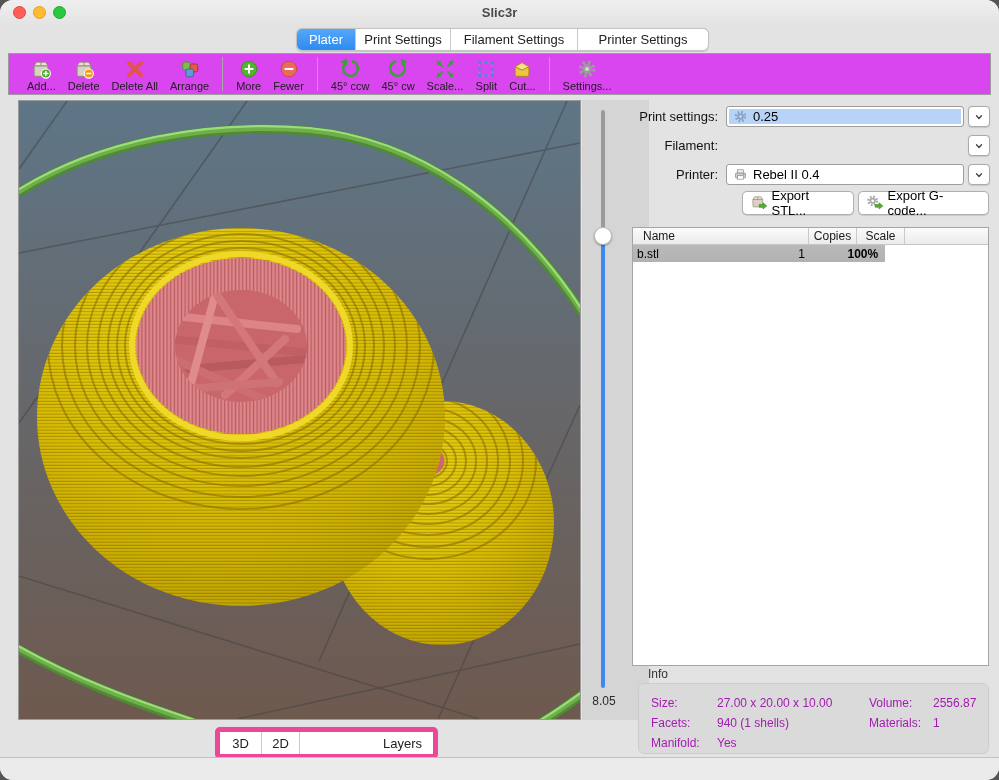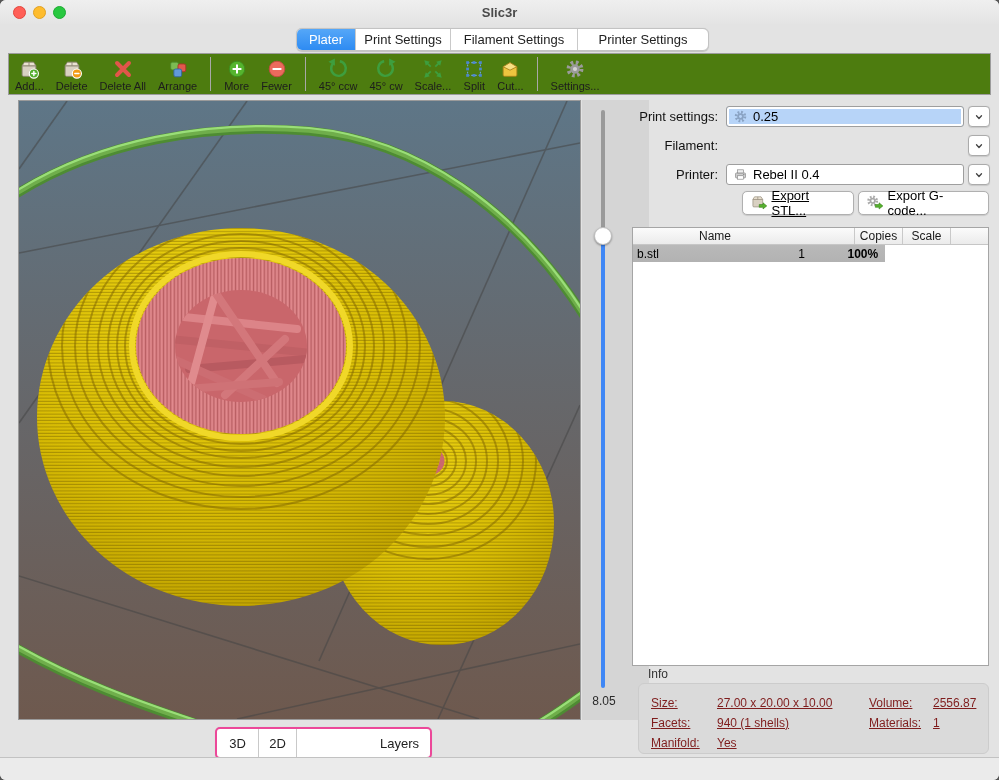--- a/index.html
+++ b/index.html
@@ -1,21 +1,21 @@
 <!DOCTYPE html>
 <html><head>
 <meta charset="utf-8">
 <style>
   * { box-sizing: border-box; margin: 0; padding: 0; }
   html,body { background:#555; }
   body { font-family: "Liberation Sans", sans-serif; }
   .window {
     position: relative; width: 999px; height: 780px;
     background: #e3e3e3; overflow: hidden;
-    border-radius: 6px;
+    border-radius: 13px;
   }
 
   
   .titlebar { position:absolute; left:0; top:0; width:100%; height:24px;
     background: linear-gradient(#efefef,#e4e4e4); }
   .traffic { position:absolute; top:6px; width:13px; height:13px; border-radius:50%; }
   .t-close { left:13px;  background:#ff5f57; border:1px solid #e2463d; }
   .t-min   { left:33px;  background:#febc2e; border:1px solid #e0a123; }
   .t-zoom  { left:53px;  background:#28c840; border:1px solid #1eaa33; }
   .title { position:absolute; top:5px; left:0; width:100%; text-align:center;
@@ -27,22 +27,22 @@
     box-shadow: 0 0.5px 1px rgba(0,0,0,.15); }
   .tab { display:flex; align-items:center; justify-content:center;
     font-size:13px; color:#222; border-right:1px solid #c9c9c9; cursor:default; }
   .tab:last-child { border-right:none; }
   .tab:nth-child(1){ width:59px; } .tab:nth-child(2){ width:95px; }
   .tab:nth-child(3){ width:127px; } .tab:nth-child(4){ width:130px; }
   .tab.active { background:linear-gradient(#55a7f8,#2e8bf2); color:#fff;text-align:center; }
 
   
   .toolbar { position:absolute; left:8px; top:53px; width:983px; height:42px;
-    background:#4d7c0f; border:1px solid #9c9c9c; display:flex; align-items:center;
-    padding:0 0; }
+    background:#d946ef; border:1px solid #9c9c9c; display:flex; align-items:center;
+    padding:0 12px; }
   .tb-item { display:flex; flex-direction:column; align-items:center;
     padding:2px 6px 1px; cursor:default; }
   .tb-ic { width:22px; height:22px; }
   .tb-lbl { font-size:11px; color:#1d1d1d; margin-top:0px; white-space:nowrap; }
   .tb-sep { width:1px; height:34px; background:#a8a8a8; margin:0 7px; }
 
   
   .vp-frame { position:absolute; left:18px; top:100px; width:563px; height:620px;
     border:1px solid #9a9a9a; overflow:hidden; background:#666; }
   .vp-frame svg { display:block; }
@@ -55,21 +55,21 @@
   .sl-track-bot { position:absolute; left:19px; top:136px; width:4px; height:452px;
     background:#3f87f5; border-radius:2px; }
   .sl-thumb { position:absolute; left:12px; top:127px; width:18px; height:18px;
     background:#fff; border:1px solid #bdbdbd; border-radius:50%;
     box-shadow:0 1px 2px rgba(0,0,0,.35); }
   .sl-value { position:absolute; left:0; top:594px; width:44px; text-align:center;
     font-size:12px; color:#2b2b2b; }
 
   
   .view-tabs { position:absolute; left:215px; top:727px; height:32px; display:flex;
-    background:#fff; border:2px solid #ec4899; border-radius:5px; overflow:hidden;
+    background:#fff; border:5px solid #ec4899; border-radius:5px; overflow:hidden;
     box-shadow:0 0.5px 1px rgba(0,0,0,.12); }
   .vtab { display:flex; align-items:center; justify-content:center; font-size:13px;
     color:#222; border-right:1px solid #c9c9c9; }
   .vtab:last-child { border-right:none; }
   .vtab:nth-child(1){ width:42px; } .vtab:nth-child(2){ width:38px; }
   .vtab:nth-child(3){ width:72px;margin-top:44px; } .vtab:nth-child(4){ width:61px; }
   .vtab.active { background:linear-gradient(#4ba1f7,#2b87f0); color:#fff; }
 
   
   .combo-label { position:absolute; left:612px; width:106px; text-align:right;
@@ -83,47 +83,47 @@
   .drop-btn { position:absolute; left:968px; width:22px; height:21px; background:#fff;
     border:1px solid #ababab; border-radius:4px; display:flex; align-items:center;
     justify-content:center; box-shadow:0 0.5px 1px rgba(0,0,0,.12); }
   .drop-btn svg { width:12px; height:12px; }
 
   .export-btn { position:absolute; top:191px; height:24px; background:#fff;
     border:1px solid #b0b0b0; border-radius:5px; display:flex; align-items:center;
     justify-content:center; gap:4px; font-size:13px; color:#000; padding:0 8px;
     box-shadow:0 0.5px 1px rgba(0,0,0,.12); }
   .export-btn svg { width:17px; height:17px; }
-  .btn-stl { left:742px; width:112px;text-decoration:underline; }
+  .btn-stl { left:742px; width:112px; }
   .btn-gcode { left:858px; width:131px; }
 
   
   .obj-table { position:absolute; left:632px; top:227px; width:357px; height:439px;
     background:#fff; border:1px solid #a5a5a5; font-size:12px; }
   .ot-head { display:flex; height:17px; background:linear-gradient(#fbfbfb,#ebebeb);
     border-bottom:1px solid #c6c6c6; color:#1a1a1a; }
   .ot-head > div { border-right:1px solid #c9c9c9; display:flex; align-items:center; }
   .ot-head > div:last-child { border-right:none; }
-  .col-name { width:176px; padding-left:20px;margin-left:46px; }
+  .col-name { width:176px; padding-left:10px; }
   .col-copies { width:48px; justify-content:center; }
   .col-scale { width:48px; justify-content:center; }
   .col-fill { flex:1; }
   .ot-row { display:flex; height:17px; align-items:center; color:#000;gap:27px; }
   .ot-row.selected { background:linear-gradient(#b9b9b9,#b2b2b2); width:252px; }
   .ot-row .c-name { width:156px; padding-left:4px; }
   .ot-row .c-copies { width:48px; text-align:center; }
   .ot-row .c-scale { width:48px; text-align:left;font-weight:bold; }
 
   
   .info-title { position:absolute; left:648px; top:667px; font-size:12px; color:#333; }
   .info-box { position:absolute; left:638px; top:683px; width:351px; height:71px;
     background:#dadada; border:1px solid #cccccc; border-radius:6px;
-    padding:9px 0 0 12px; font-size:12px; color:#7f1d1d;
+    padding:9px 0 0 12px; font-size:12px; color:#a21caf;
     display:grid; grid-template-columns:66px 152px 64px 1fr;
-    grid-auto-rows:20px; align-items:center;text-decoration:underline; }
+    grid-auto-rows:20px; align-items:center; }
 
   .bottom-divider { position:absolute; left:0; top:757px; width:100%; height:1px;
     background:#c2c2c2; }
   .bottom-strip { position:absolute; left:0; top:758px; width:100%; height:22px;
     background:#ebebeb; }
   .hidden-defs { position:absolute; width:0; height:0; overflow:hidden; }
 </style>
 </head>
 <body>
 

